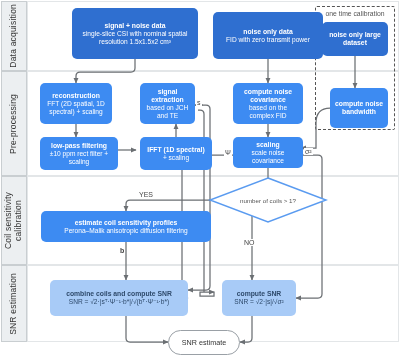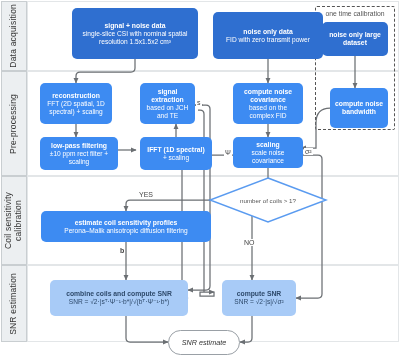--- a/index.html
+++ b/index.html
@@ -39,21 +39,21 @@
     position:absolute;font-size:6.2px;color:#555;text-align:center;
     display:flex;align-items:center;justify-content:center;
   }
   .edge-label{
     position:absolute;font-size:7px;color:#444;background:#fff;
     padding:0 1px;text-align:center;white-space:nowrap;
   }
   .terminal{
     position:absolute;box-sizing:border-box;border:1.2px solid #9aa0a6;
     border-radius:14px;background:#fff;color:#333;font-size:7.2px;
-    display:flex;align-items:center;justify-content:center;text-align:center;font-style:italic;
+    display:flex;align-items:center;justify-content:center;text-align:center;
   }
 </style>
 </head>
 <body>
 
 <div id="stage">
 
   <div class="lane-label" style="left:1px;top:1px;width:26px;height:70px;">
     <span>Data acquisition</span>
   </div>

